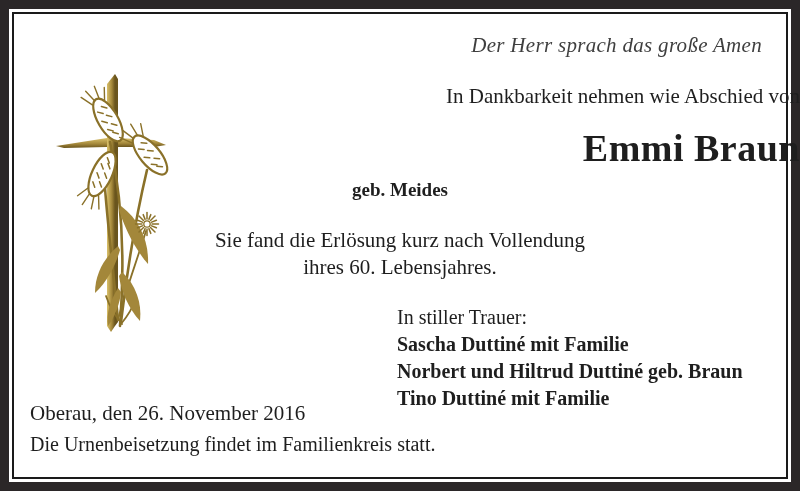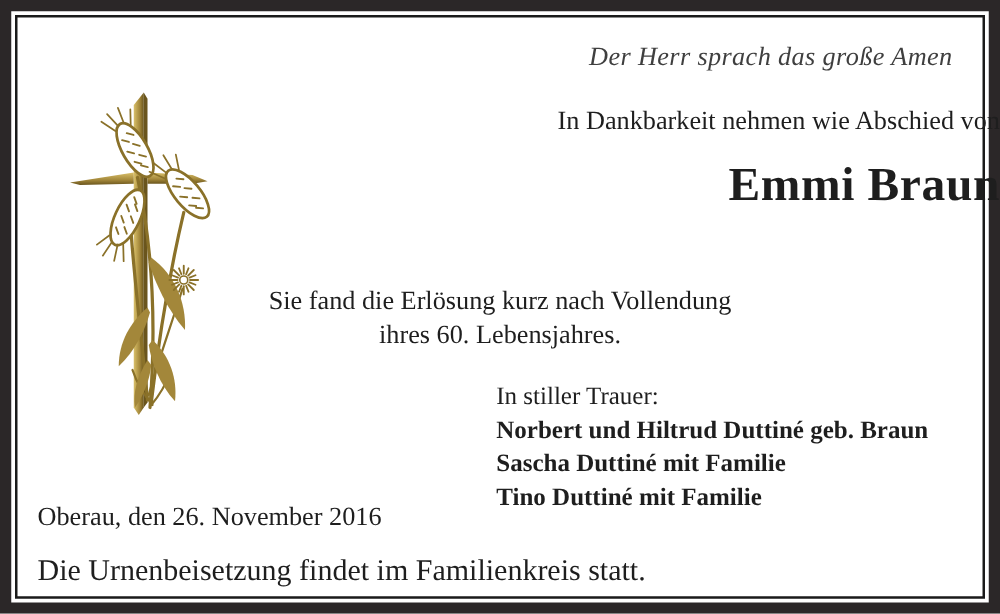--- a/index.html
+++ b/index.html
@@ -26,21 +26,21 @@
   .content > div{position:absolute;}
 
   .blessing{top:33px;right:38px;font-size:21px;font-style:italic;color:var(--blessing-text);letter-spacing:.3px;}
   .intro{top:84px;left:0;width:100%;text-align:right;font-size:21px;}
   .name{top:126px;left:0;width:100%;text-align:right;font-size:38px;font-weight:bold;letter-spacing:.5px;}
   .maiden{top:179px;left:0;width:100%;text-align:center;font-size:19px;font-weight:bold;}
   .eulogy{top:227px;left:0;width:100%;text-align:center;font-size:21px;line-height:27px;}
   .mourning{left:397px;top:304px;font-size:20px;line-height:27px;}
   .mourning .mourner{font-weight:bold;}
   .place-date{left:30px;top:401px;font-size:21px;}
-  .funeral-note{left:30px;top:444px;font-size:24px;}
+  .funeral-note{left:30px;top:433px;font-size:20px;}
 
   .illustration{position:absolute;left:48px;top:58px;width:160px;height:285px;}
   .gold-stroke{stroke:var(--gold);fill:none;}
   .gold-fill{fill:var(--gold-mid);stroke:none;}
   .ear-body{fill:#ffffff;stroke:var(--gold);stroke-width:2.2px;}
   .stop-l{stop-color:var(--gold-light);}
   .stop-m{stop-color:var(--gold-mid);}
   .stop-d{stop-color:var(--gold-dark);}
 </style>
 </head>
@@ -115,28 +115,29 @@
           <path d="M-4.6,1.9 L-9.4,3.8"></path>
           <path d="M-4.6,-1.9 L-9.4,-3.8"></path>
           <path d="M-1.9,-4.6 L-3.8,-9.4"></path>
       </g>
     </g>
   </svg>
 
   <div class="blessing">Der Herr sprach das große Amen</div>
   <div class="intro">In Dankbarkeit nehmen wie Abschied von</div>
   <div class="name">Emmi Braun</div>
+  <div class="maiden">geb. Meides</div>
 
   <div class="eulogy">
     <div>Sie fand die Erlösung kurz nach Vollendung</div>
     <div>ihres 60. Lebensjahres.</div>
   </div>
 
   <div class="mourning">
     <div class="mourning-heading">In stiller Trauer:</div>
+    <div class="mourner">Sascha Duttiné mit Familie</div>
     <div class="mourner">Norbert und Hiltrud Duttiné geb. Braun</div>
-    <div class="mourner">Sascha Duttiné mit Familie</div>
     <div class="mourner">Tino Duttiné mit Familie</div>
   </div>
 
   <div class="place-date">Oberau, den 26. November 2016</div>
   <div class="funeral-note">Die Urnenbeisetzung findet im Familienkreis statt.</div>
 </div>
 
 </body></html>

